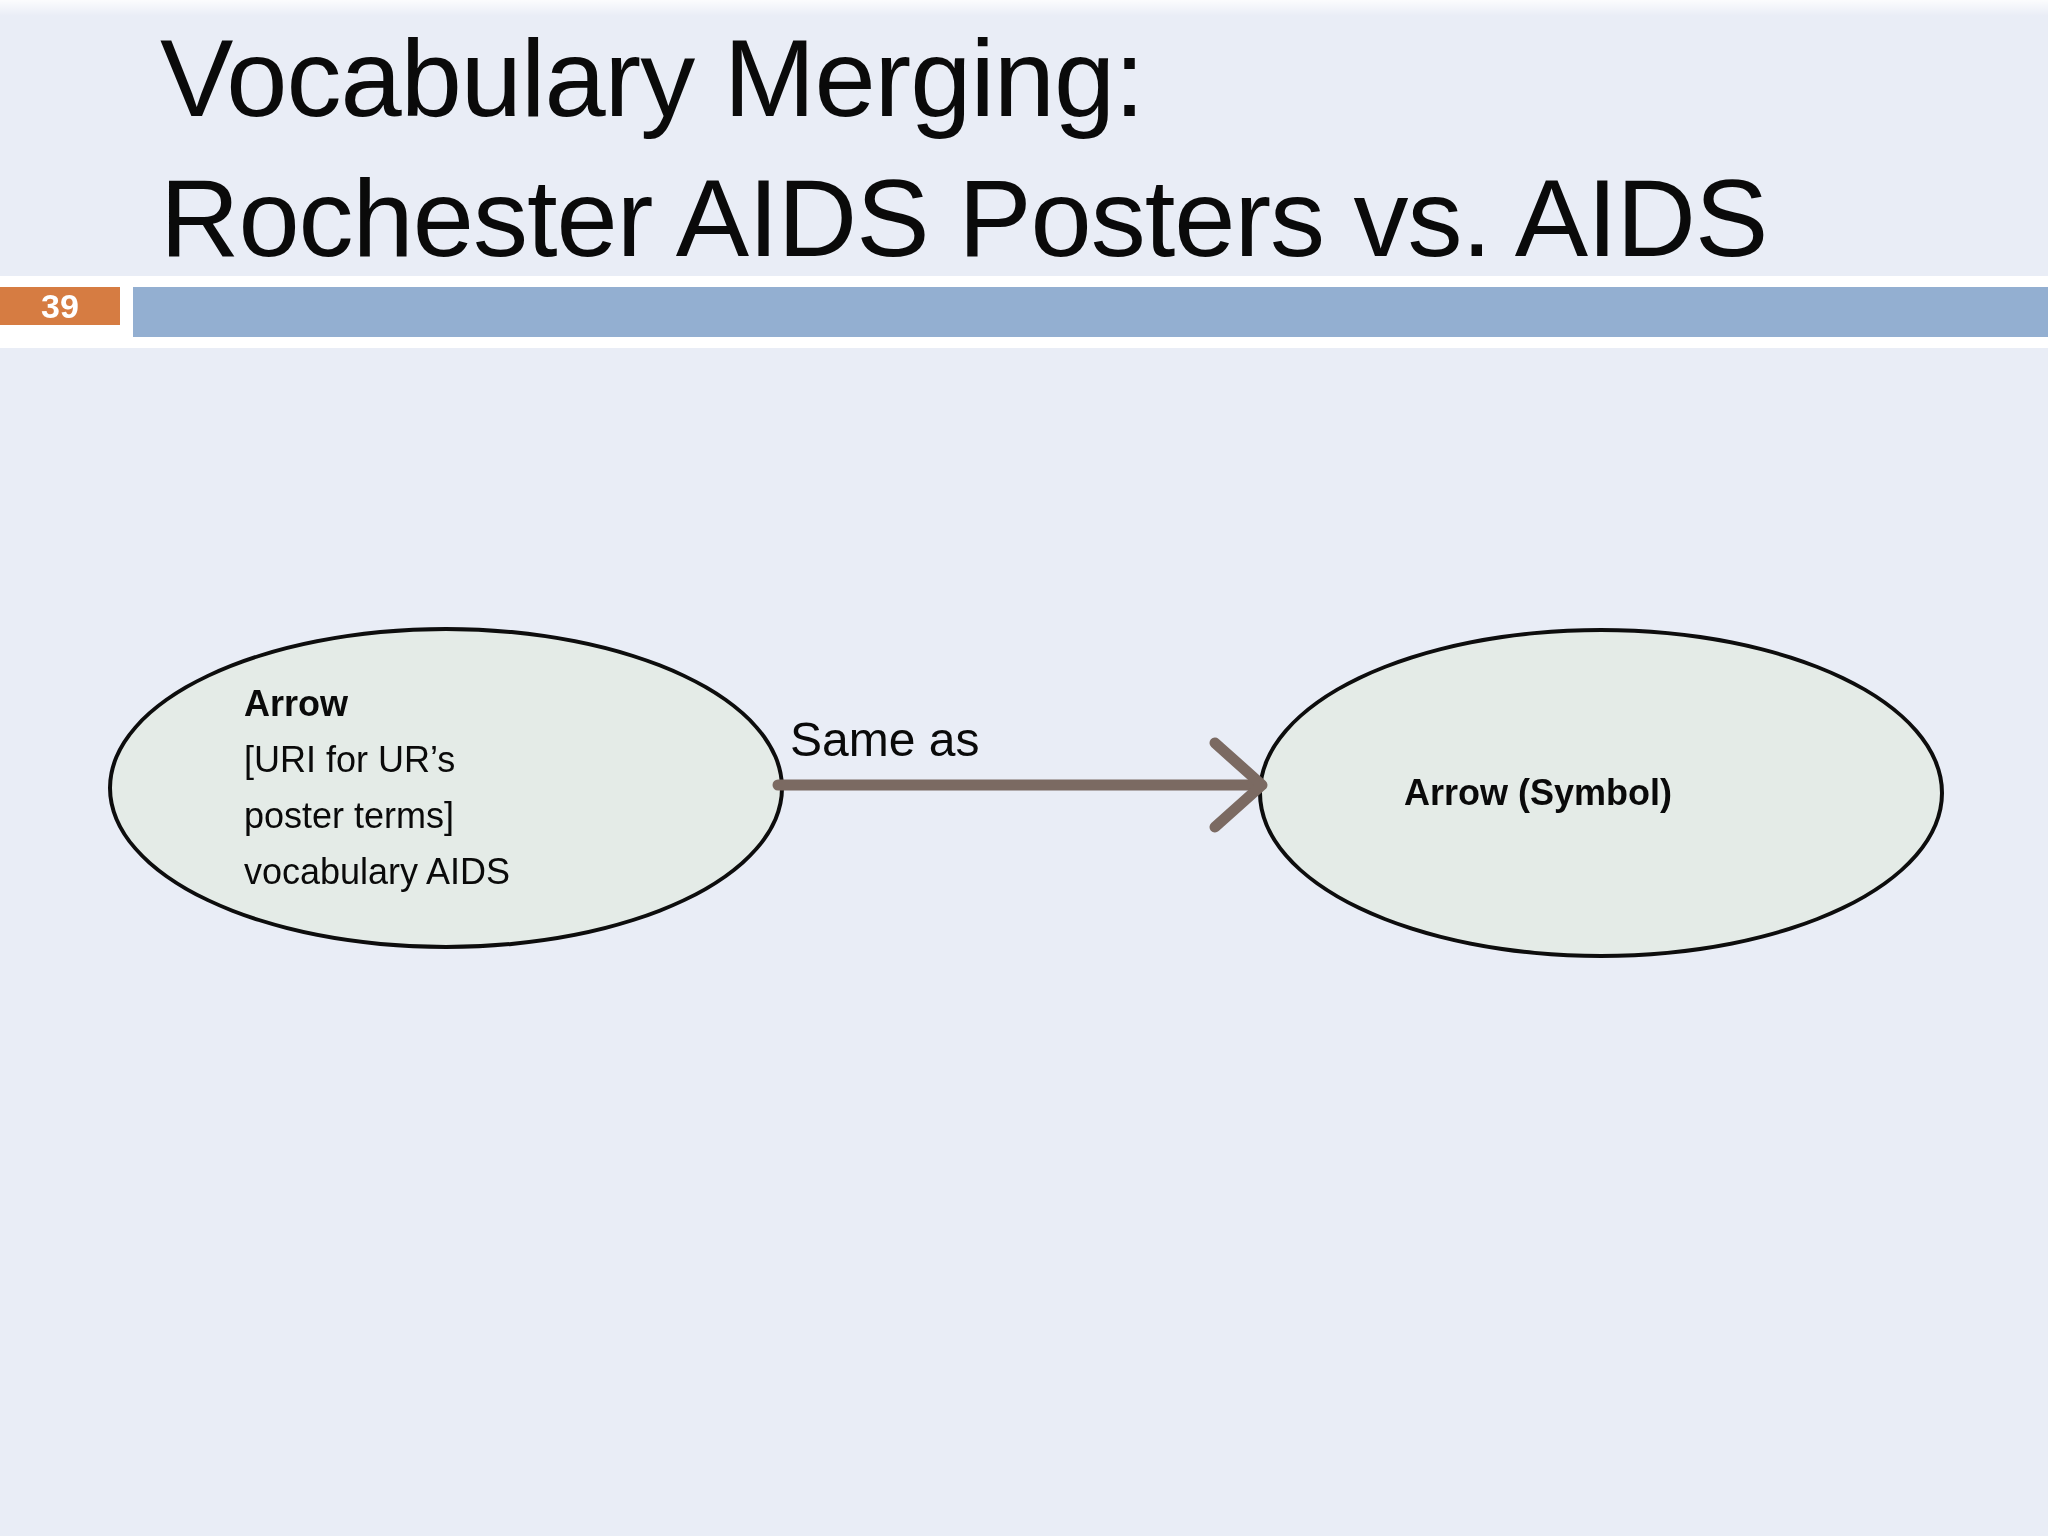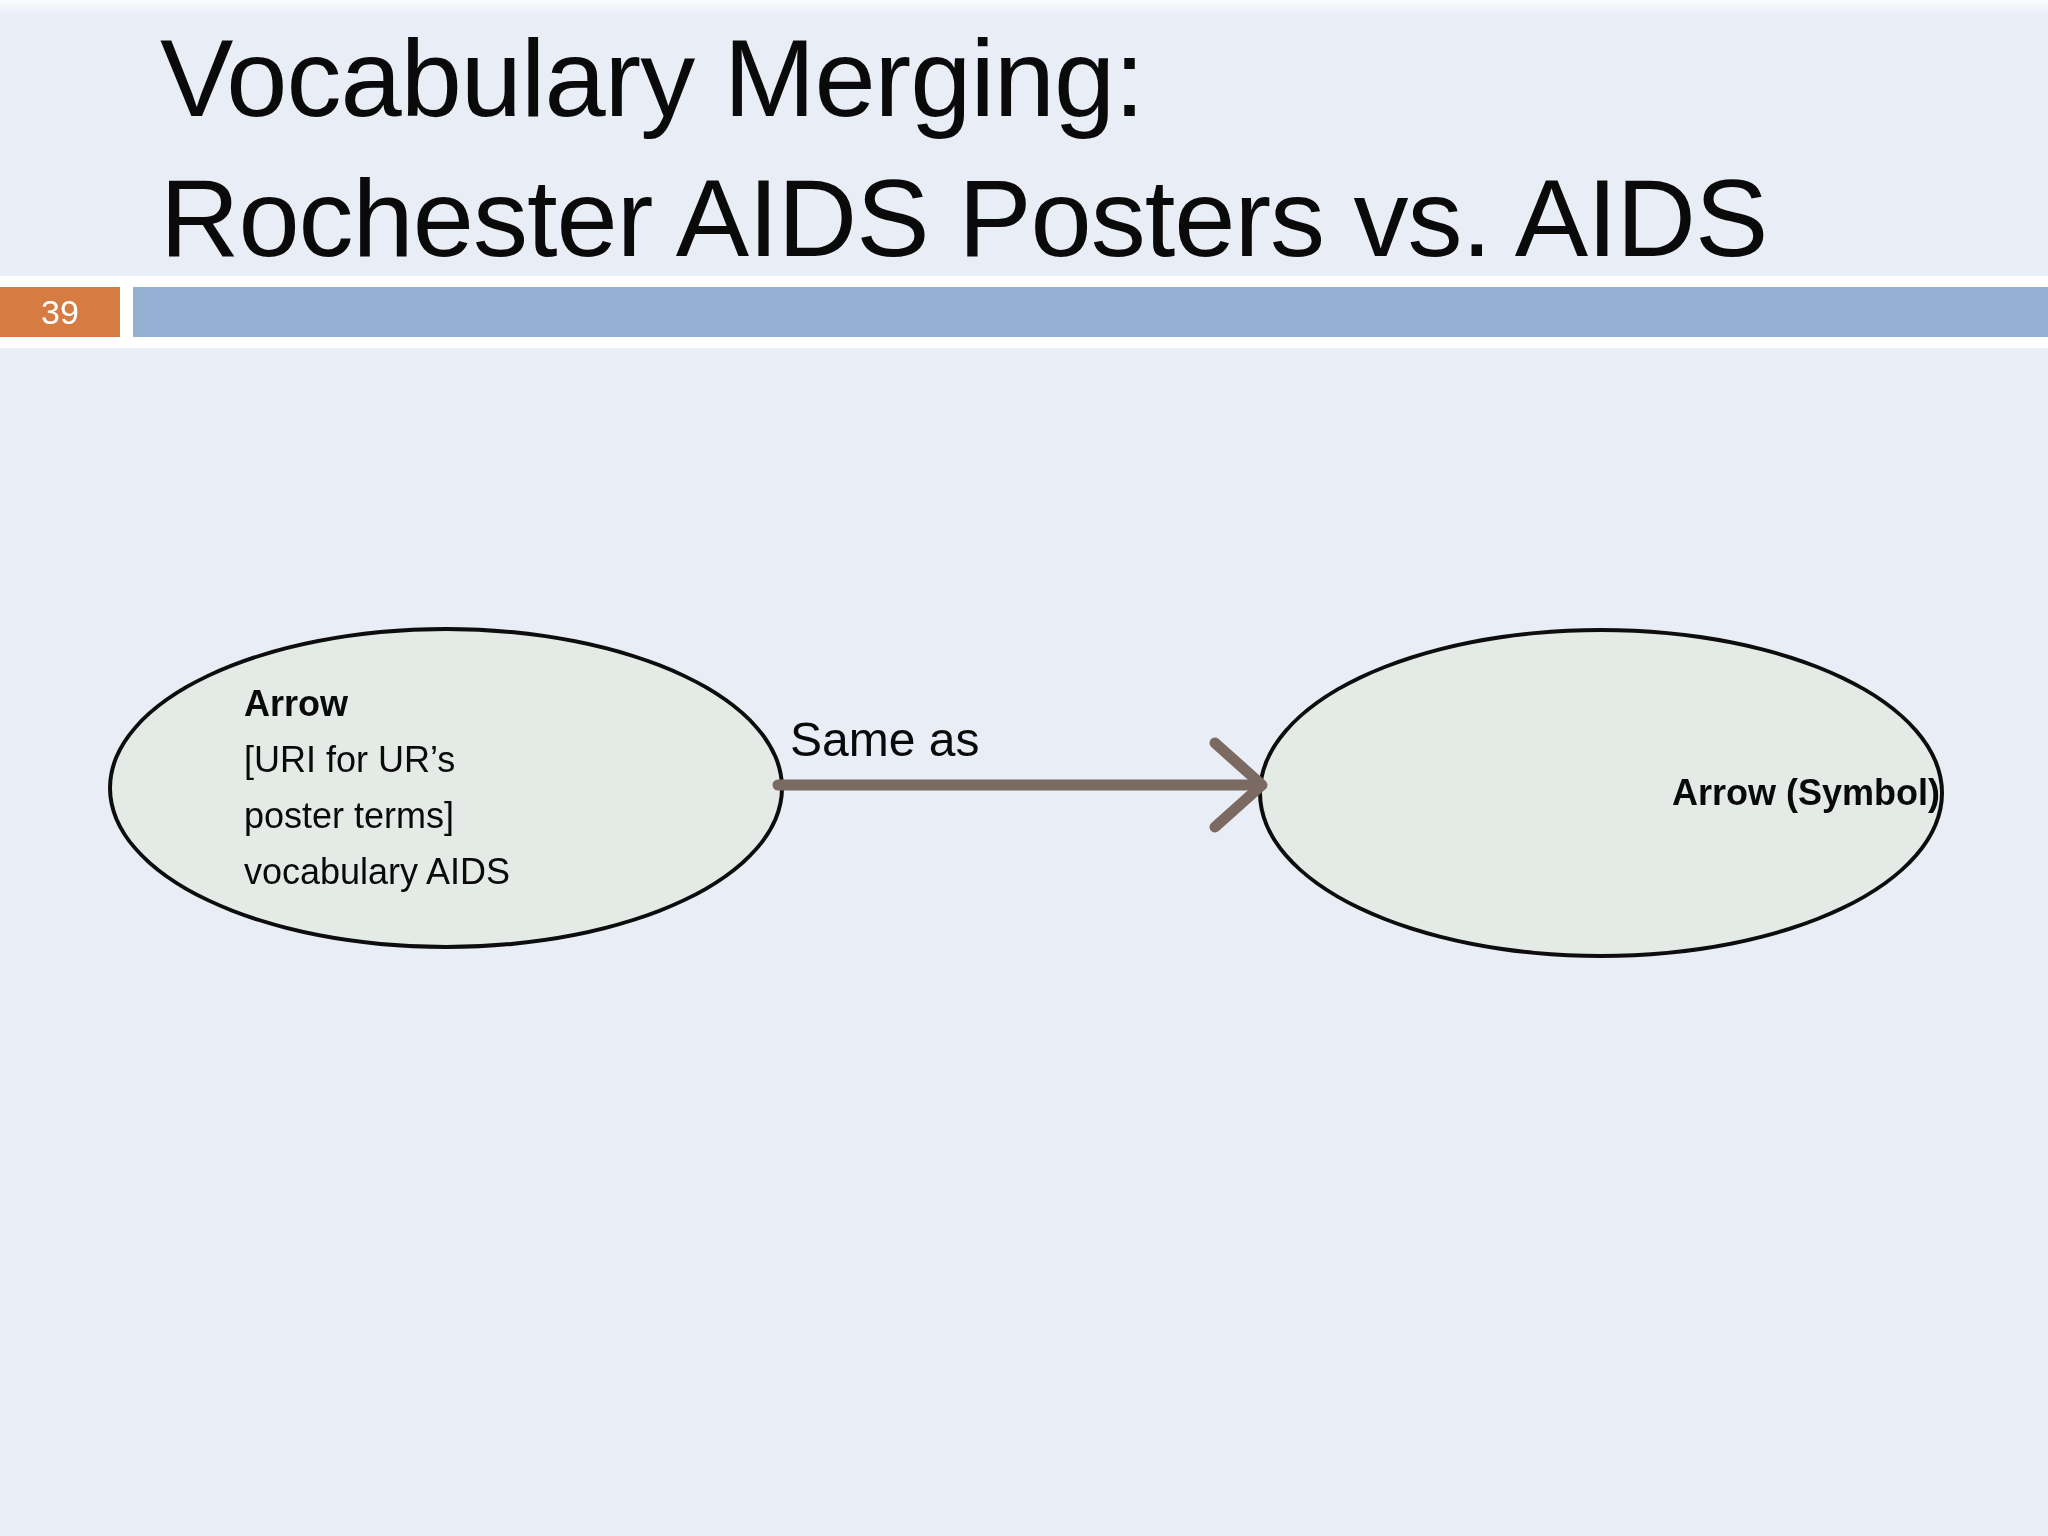--- a/index.html
+++ b/index.html
@@ -34,45 +34,45 @@
   
   .band {
     position: absolute;
     left: 0; top: 276px;
     width: 2048px; height: 72px;
     background: var(--band-white, #FFFFFF);
   }
   .page-num {
     position: absolute;
     left: 0; top: 11px;
-    width: 120px; height: 50px;
+    width: 120px; height: 38px;
     background: var(--page-number-bg, #D67C42);
     color: var(--page-number-text, #FFFFFF);
-    font-size: 34px; font-weight: 400;
+    font-size: 34px; font-weight: 700;
     display: flex; align-items: center; justify-content: center;
   }
   .accent-bar {
     position: absolute;
     left: 133px; right: 0; top: 11px;
     height: 50px;
     background: var(--accent-bar, #93AFD1);
   }
   
   .node {
     position: absolute;
     border: 4px solid var(--node-border, #0D0D0D);
     border-radius: 50%;
     background: var(--node-fill, #E4EBE7);
     box-sizing: border-box;
     display: flex;
     flex-direction: column;
     justify-content: center;
   }
   .node-left  { left: 108px;  top: 627px; width: 676px; height: 322px; padding-left: 132px; }
-  .node-right { left: 1258px; top: 628px; width: 686px; height: 330px; padding-left: 142px; align-items: flex-end; }
+  .node-right { left: 1258px; top: 628px; width: 686px; height: 330px; padding-left: 142px; }
   .node-text {
     font-size: 36px;
     line-height: 56px;
     color: var(--text, #0A0A0A);
   }
   .node-title { font-weight: 700; }
   
   .edge-svg { position: absolute; left: 770px; top: 730px; width: 510px; height: 120px; }
   .edge-label {
     position: absolute;

